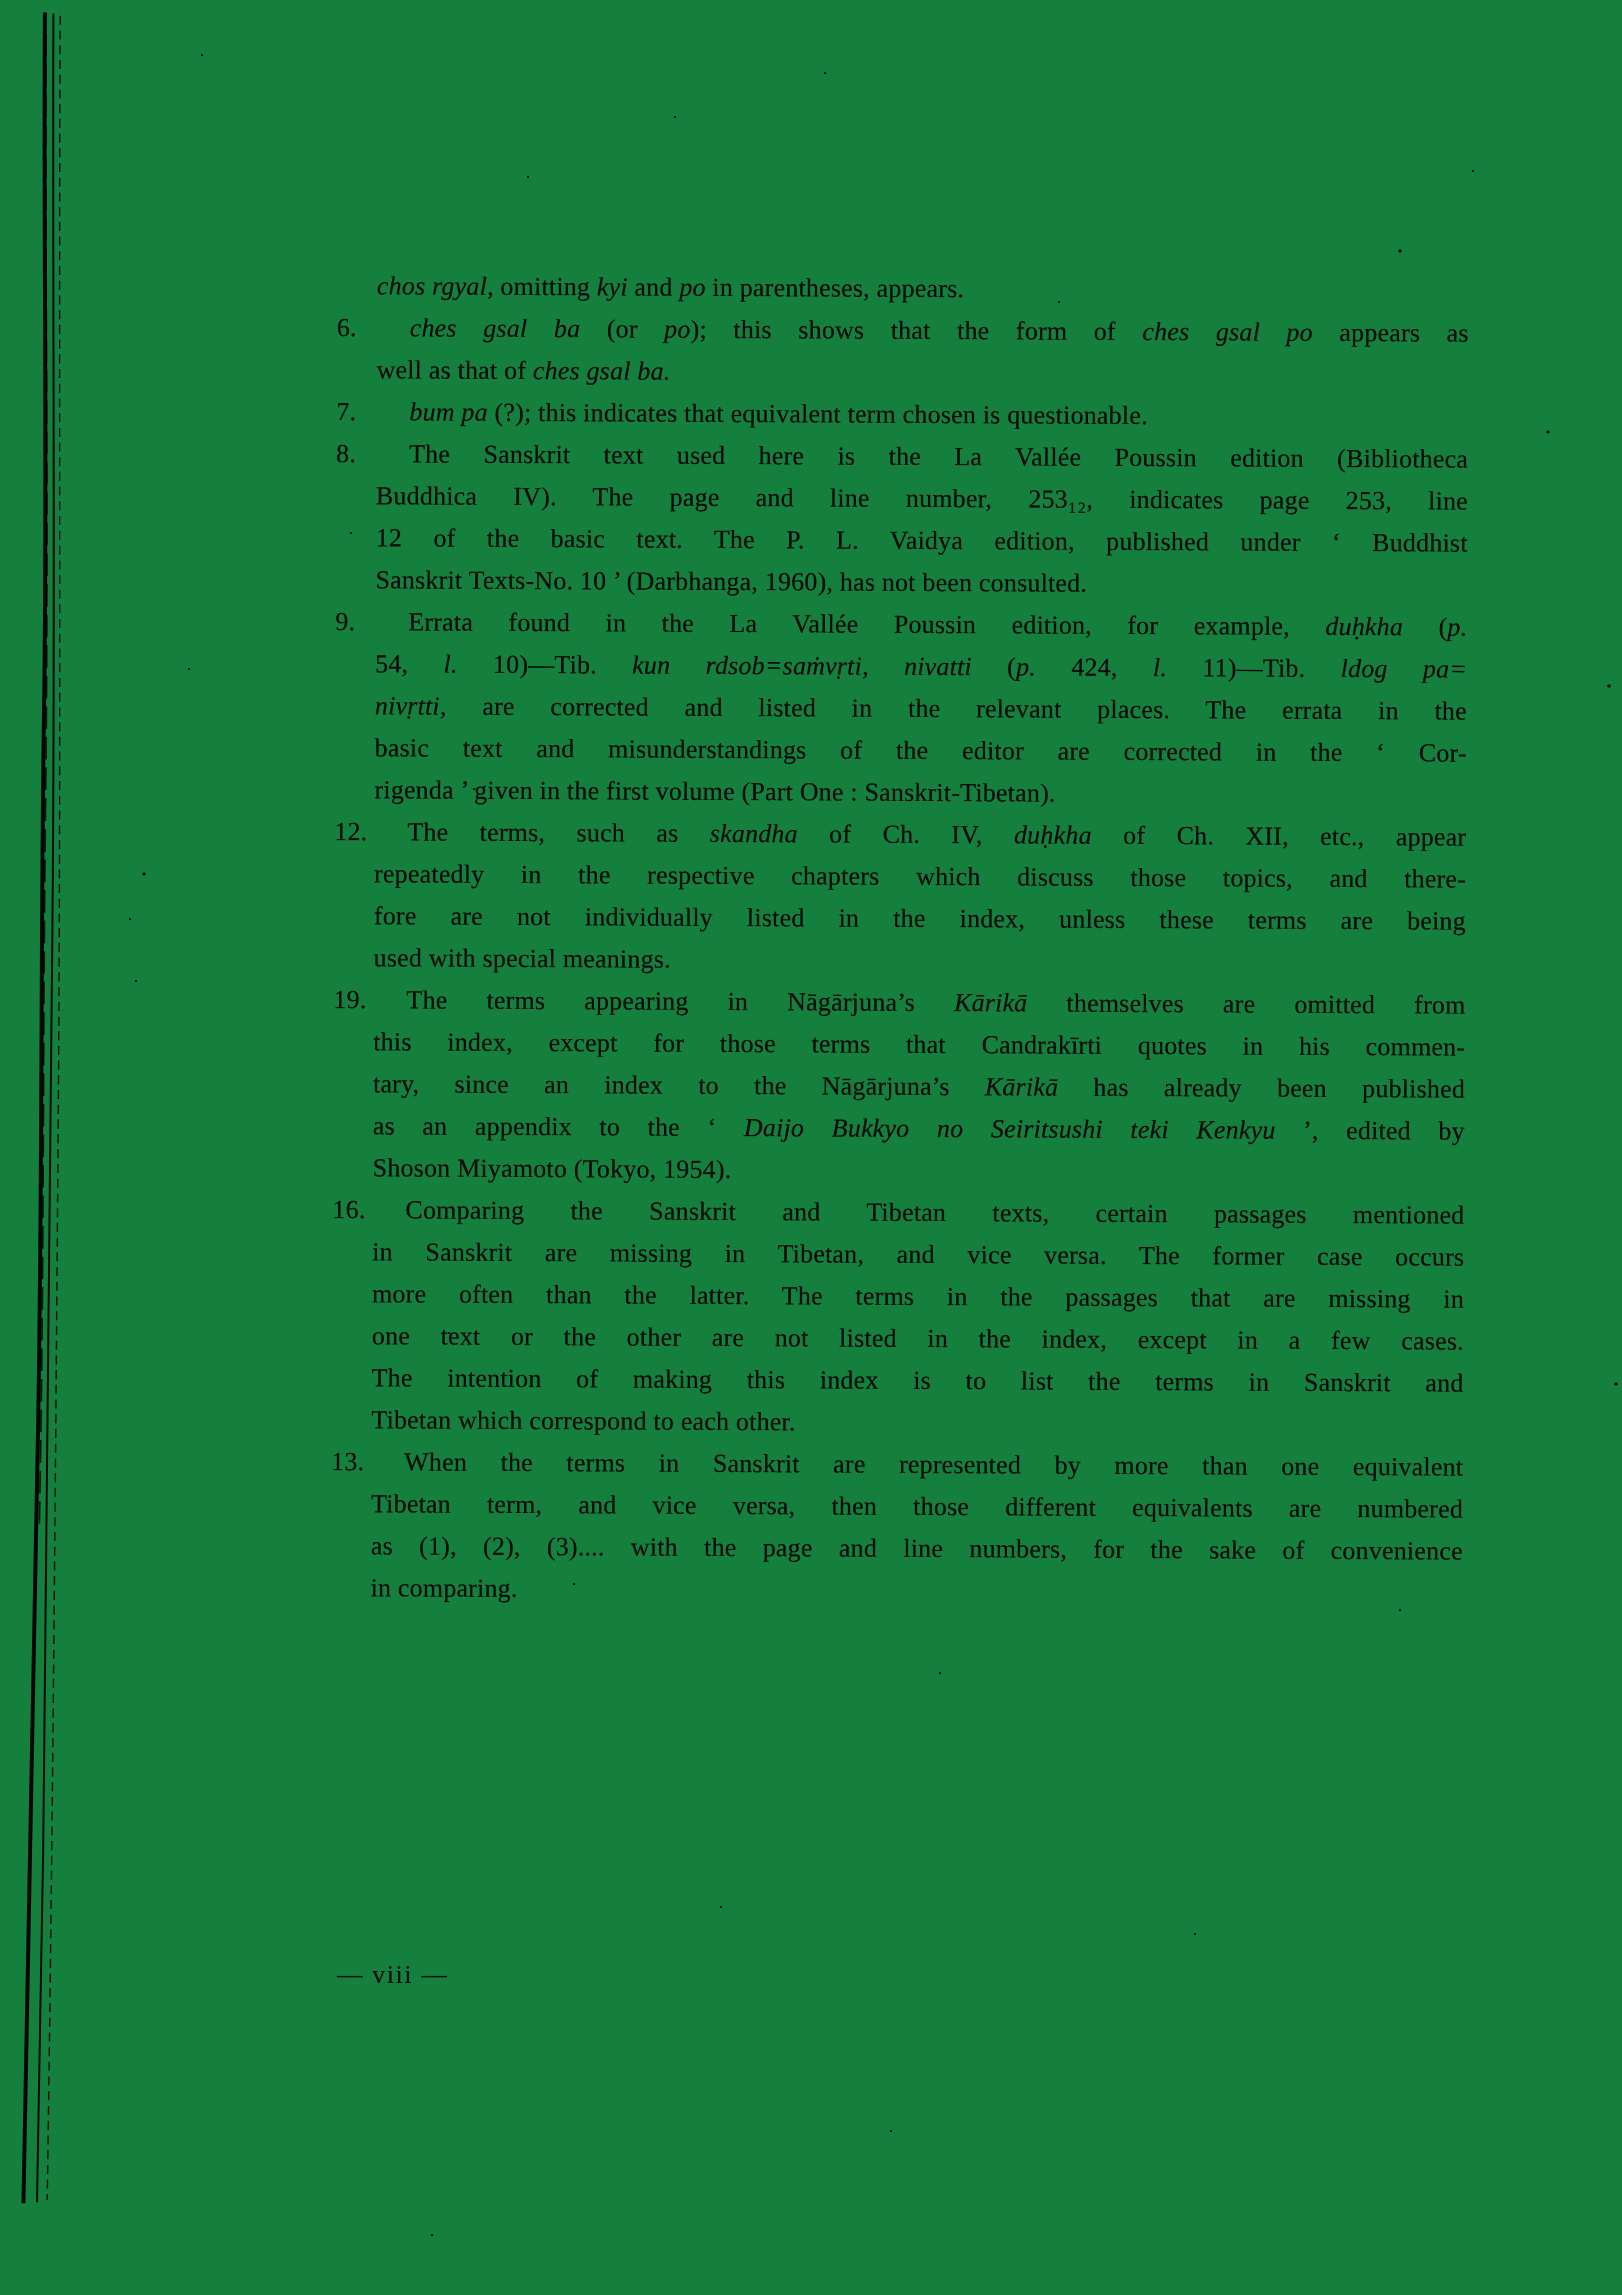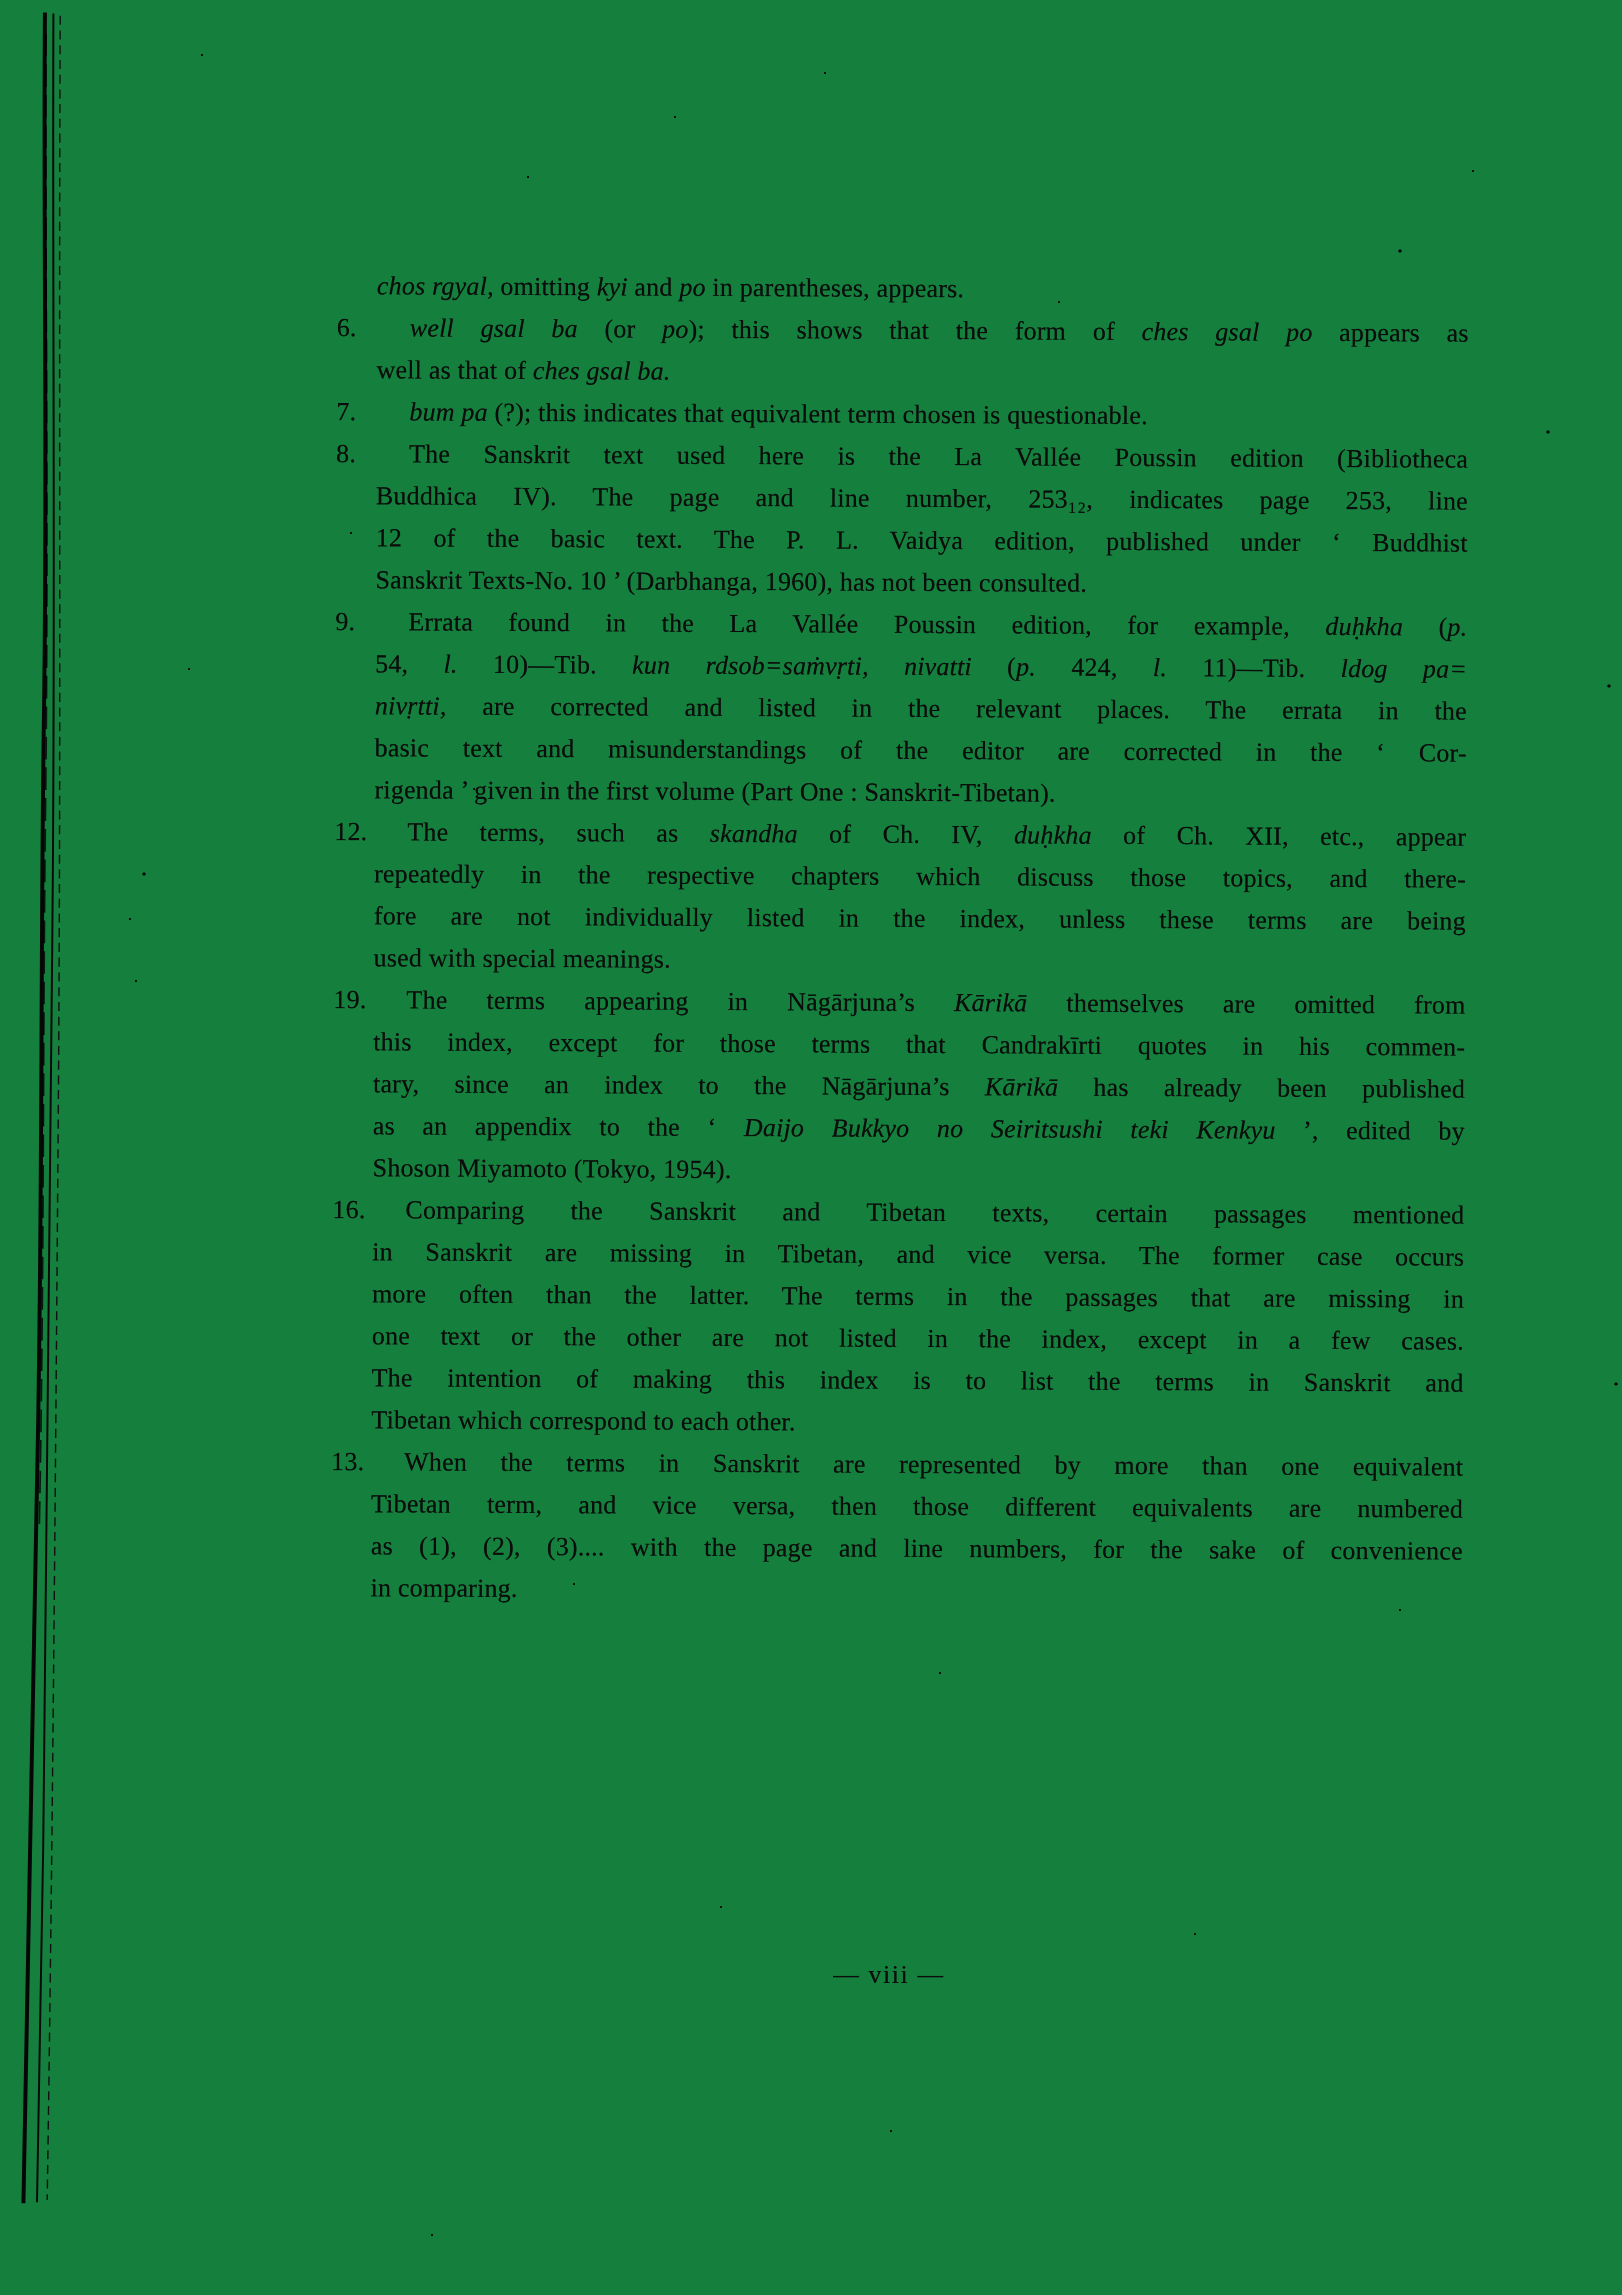--- a/index.html
+++ b/index.html
@@ -33,21 +33,20 @@
     margin-right: 14px;
     text-align: right;
   }
   .line { text-align: justify; text-align-last: justify; text-justify: inter-word; }
   .line.last { text-align-last: left; }
   .footer-line {
     position: absolute;
     left: 337px;
     top: 1960px;
     width: 1104px;
-    text-align: center;
     font-size: 25.5px;
     letter-spacing: 1.7px;
     text-shadow: 0.2px 0.2px 0.3px rgba(0,0,0,0.55);
   }
   .specks {
     position: absolute; left: 0; top: 0;
     width: 1.7px; height: 1.7px; border-radius: 50%; background: transparent;
     box-shadow:
       201px 54px 0 0 #000, 527px 176px 0 0 #000, 674px 116px 0 0 #000,
       1399px 250px 0 0.6px #000, 1058px 301px 0 0 #000, 350px 532px 0 0 #000,
@@ -71,21 +70,21 @@
     <path d="M106,28 C103,640 108,1320 102,2040 C97,2680 92,3300 83,3886" stroke="#111111" stroke-width="2.5" fill="none" stroke-dasharray="16 10"></path>
   </svg>
 
   <div class="specks"></div>
 
   <div class="text-block">
       <div class="note">
         <div class="line last"><i>chos rgyal,</i> omitting <i>kyi</i> and <i>po</i> in parentheses, appears.</div>
       </div>
       <div class="note">
-        <div class="line"><span class="num">6.</span><i>well gsal ba</i> (or <i>po</i>); this shows that the form of <i>ches gsal po</i> appears as</div>
+        <div class="line"><span class="num">6.</span><i>ches gsal ba</i> (or <i>po</i>); this shows that the form of <i>ches gsal po</i> appears as</div>
         <div class="line last">well as that of <i>ches gsal ba.</i></div>
       </div>
       <div class="note">
         <div class="line last"><span class="num">7.</span><i>bum pa</i> (?); this indicates that equivalent term chosen is questionable.</div>
       </div>
       <div class="note">
         <div class="line"><span class="num">8.</span>The Sanskrit text used here is the La Vallée Poussin edition (Bibliotheca</div>
         <div class="line">Buddhica IV). The page and line number, 253₁₂, indicates page 253, line</div>
         <div class="line">12 of the basic text. The P. L. Vaidya edition, published under ‘ Buddhist</div>
         <div class="line last">Sanskrit Texts-No. 10 ’ (Darbhanga, 1960), has not been consulted.</div>

